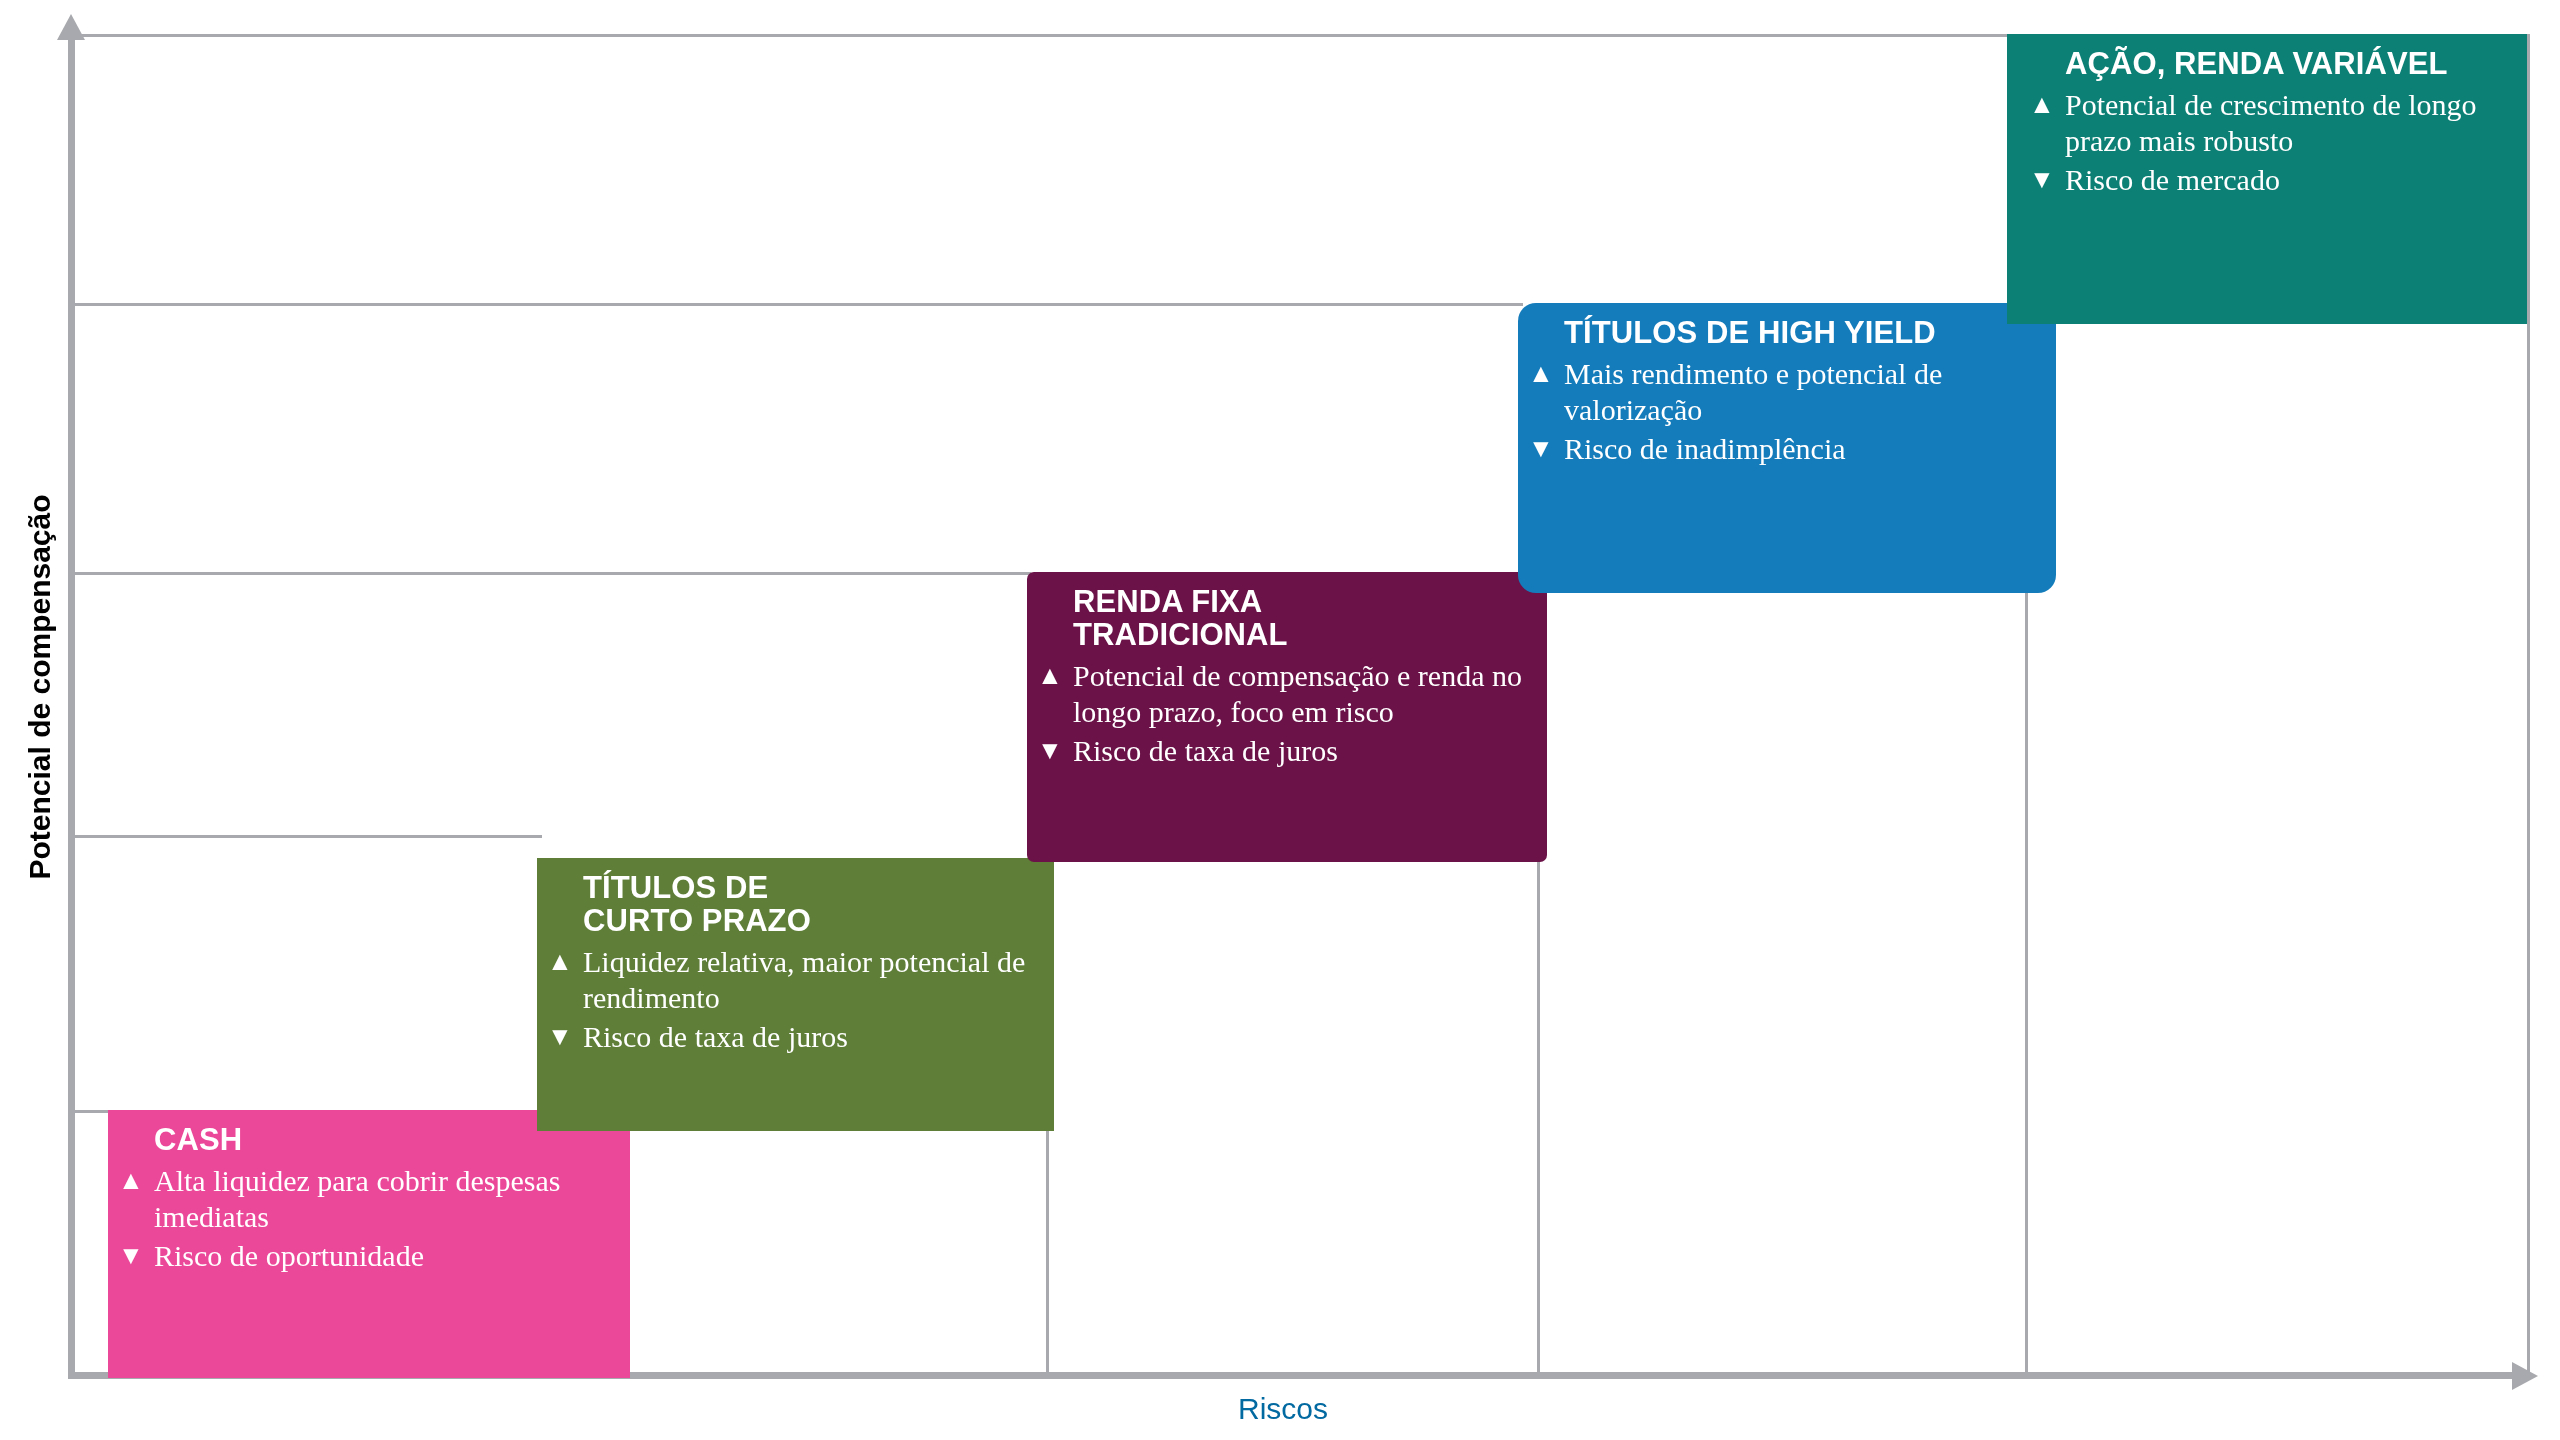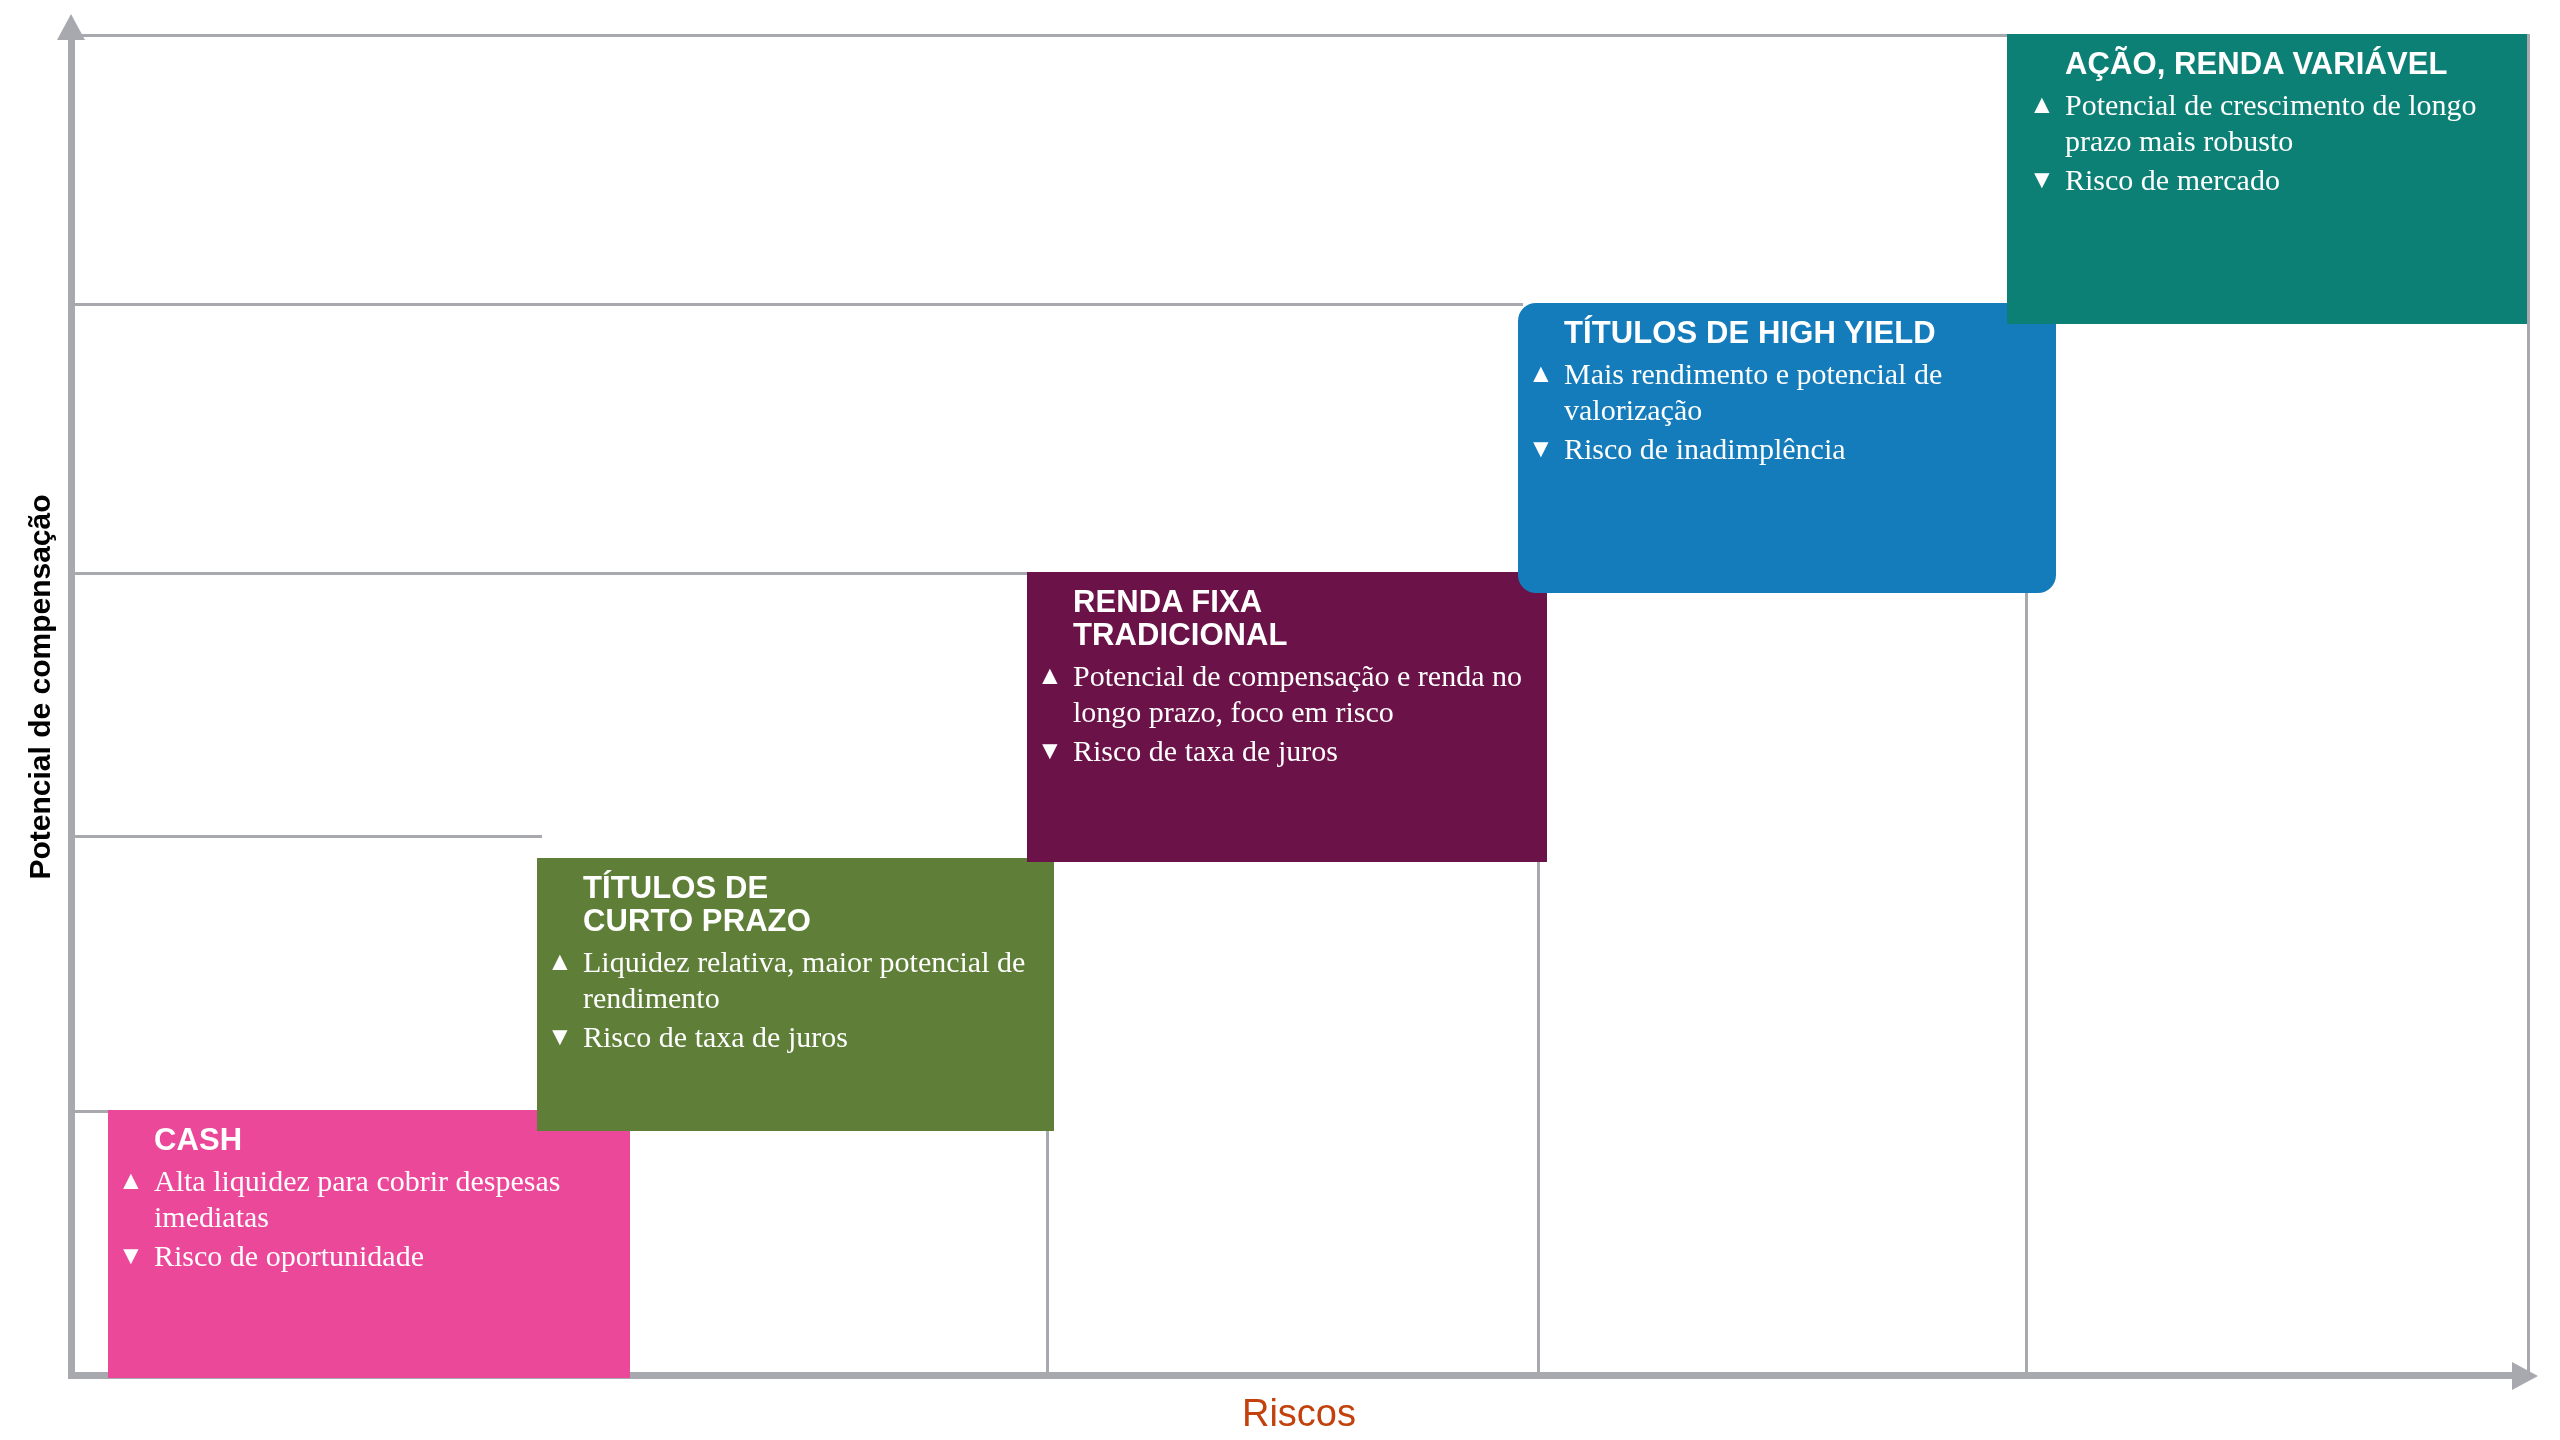--- a/index.html
+++ b/index.html
@@ -21,37 +21,37 @@
     border-left:26px solid #a8a9ae;}
 
   
   .hline{position:absolute;height:3px;background:#a8a9ae;}
   .vline{position:absolute;width:3px;background:#a8a9ae;}
 
   
   #y-title{position:absolute;left:-230px;top:670px;width:540px;
     text-align:center;font-size:30px;font-weight:bold;color:#000;
     transform:rotate(-90deg);transform-origin:center center;white-space:nowrap;}
-  #x-title{position:absolute;left:68px;top:1392px;width:2462px;
-    text-align:center;font-size:38px;color:#c2410c;}
+  #x-title{position:absolute;left:52px;top:1392px;width:2462px;
+    text-align:center;font-size:30px;color:#0369a1;}
 
   
   .box{position:absolute;box-sizing:border-box;color:#ffffff;
        padding:14px 18px 10px 10px;overflow:hidden;}
   .box .ttl{font-size:31px;font-weight:bold;line-height:1.06;
        letter-spacing:.1px;margin:0 0 6px 36px;}
   .box .row{display:flex;align-items:flex-start;margin-top:2px;}
   .box .gly{flex:0 0 36px;font-size:26px;line-height:1.22;
        text-align:left;padding-top:2px;}
   .box .txt{font-size:30px;line-height:1.22;font-family:Liberation Serif, serif;}
 
   
   #box-cash      {z-index:5;}
   #box-short     {z-index:6;}
-  #box-fixed     {z-index:7;}
+  #box-fixed     {z-index:7;border-radius:7px;}
   #box-highyield {z-index:8;border-radius:18px;}
   #box-equity    {z-index:9;padding-left:22px;}
 </style>
 </head>
 <body>
 
 <div id="stage">
 
   <div class="axis-line" id="y-axis"></div>
   <div class="axis-line" id="x-axis"></div>

